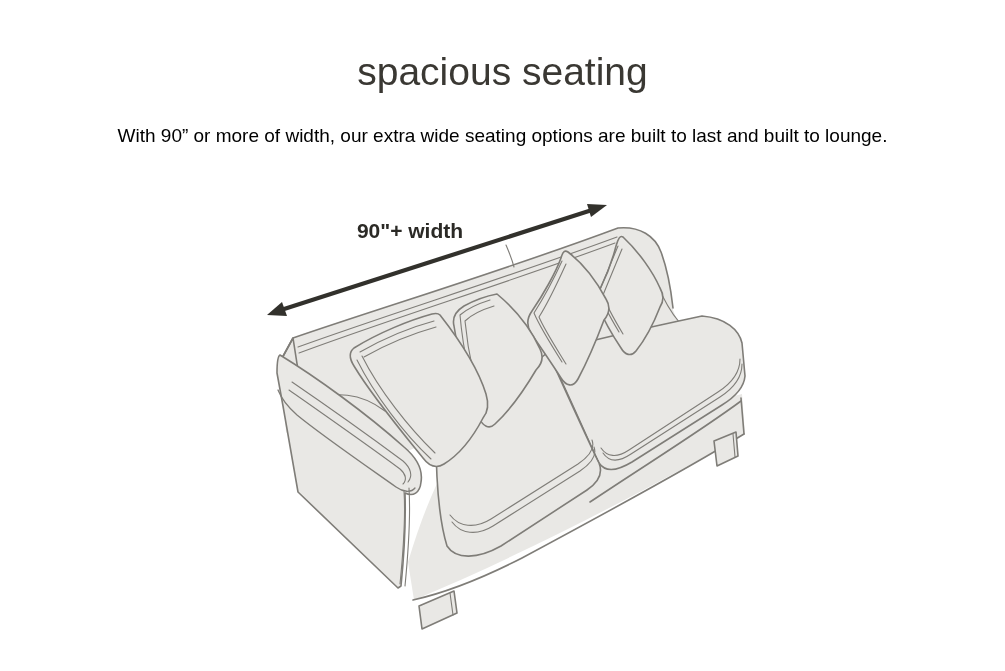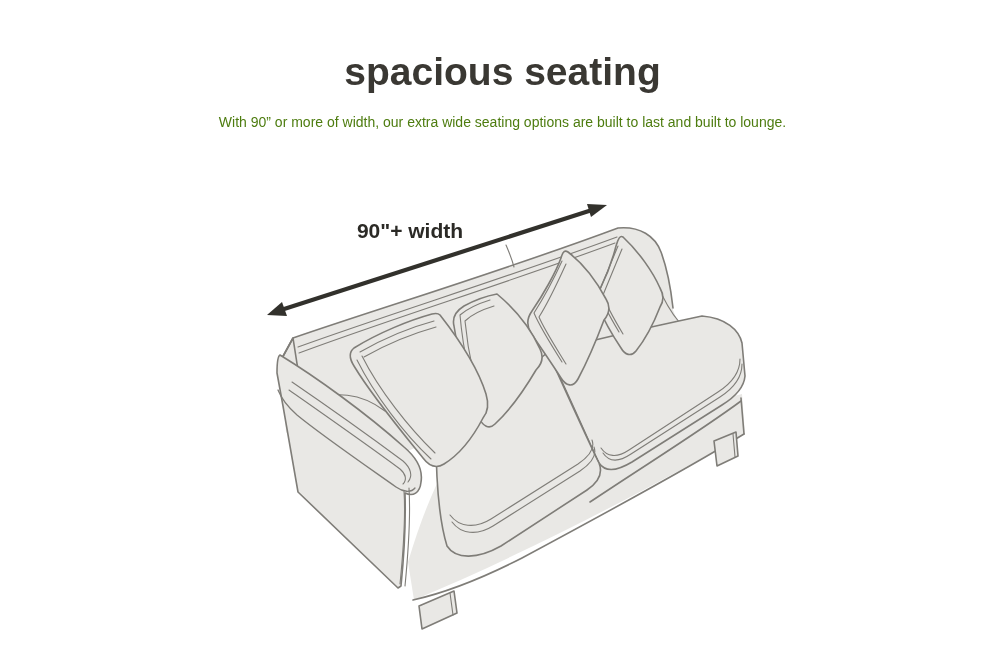--- a/index.html
+++ b/index.html
@@ -8,30 +8,30 @@
     position: relative;
     width: 1005px;
     height: 671px;
     background: #ffffff;
     overflow: hidden;
     font-family: "Liberation Sans", sans-serif;
   }
   .header { position: absolute; top: 50px; left: 0; width: 100%; text-align: center; }
   .title {
     font-size: 39px;
-    font-weight: 700;
+    font-weight: 400;
     color: #3a3833;
     letter-spacing: 0px;
     line-height: 44px;
   }
   .description {
-    margin-top: 15px;
-    font-size: 14px;
+    margin-top: 29px;
+    font-size: 19px;
     line-height: 26px;
-    color: #4d7c0f;
+    color: #000000;
   }
   .illustration {
     position: absolute;
     left: 0; top: 0;
     width: 1005px; height: 671px;
   }
   .dim-label {
     font-family: "Liberation Sans", sans-serif;
     font-size: 21px;
     font-weight: 700;

